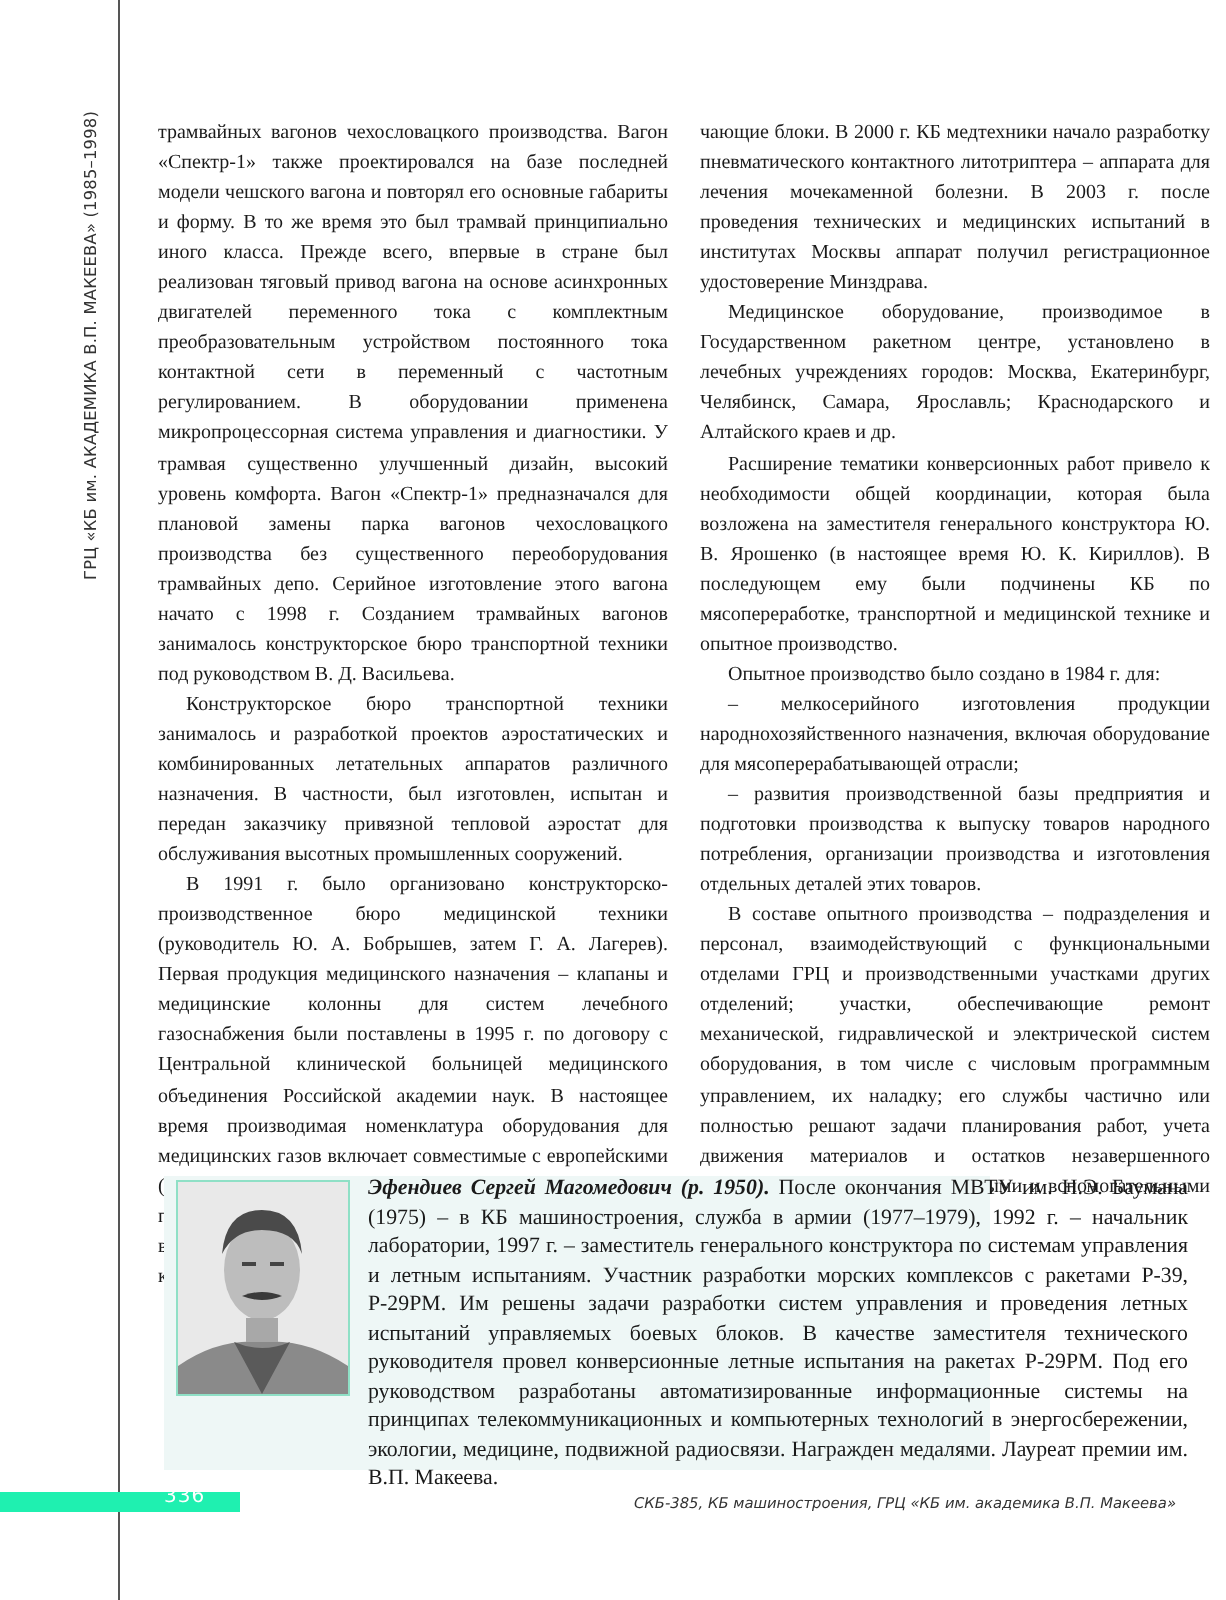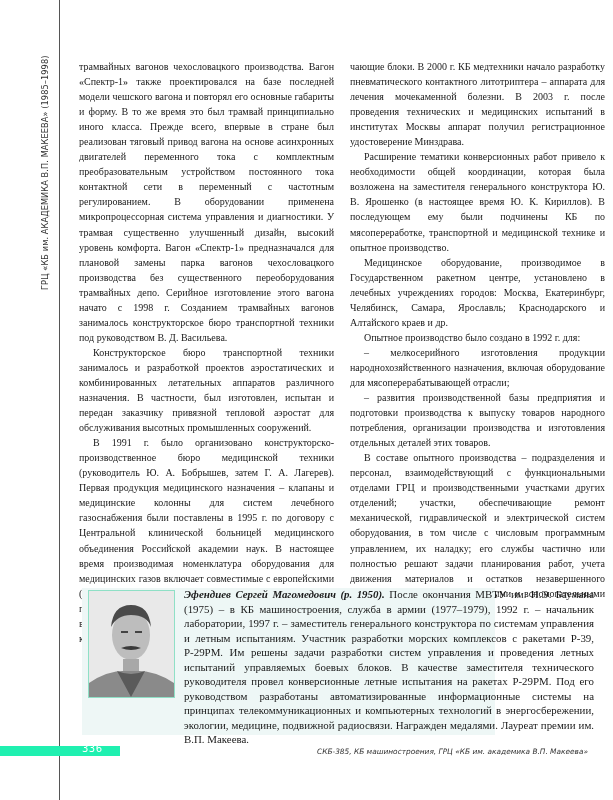--- a/index.html
+++ b/index.html
@@ -29,23 +29,23 @@
 </div>
 
 <div class="col col-left">
   <p class="noind">трамвайных вагонов чехословацкого производства. Вагон «Спектр-1» также проектировался на базе последней модели чешского вагона и повторял его основные габариты и форму. В то же время это был трамвай принципиально иного класса. Прежде всего, впервые в стране был реализован тяговый привод вагона на основе асинхронных двигателей переменного тока с комплектным преобразовательным устройством постоянного тока контактной сети в переменный с частотным регулированием. В оборудовании применена микропроцессорная система управления и диагностики. У трамвая существенно улучшенный дизайн, высокий уровень комфорта. Вагон «Спектр-1» предназначался для плановой замены парка вагонов чехословацкого производства без существенного переоборудования трамвайных депо. Серийное изготовление этого вагона начато с 1998 г. Созданием трамвайных вагонов занималось конструкторское бюро транспортной техники под руководством В. Д. Васильева.</p>
   <p>Конструкторское бюро транспортной техники занималось и разработкой проектов аэростатических и комбинированных летательных аппаратов различного назначения. В частности, был изготовлен, испытан и передан заказчику привязной тепловой аэростат для обслуживания высотных промышленных сооружений.</p>
   <p>В 1991 г. было организовано конструкторско-производственное бюро медицинской техники (руководитель Ю. А. Бобрышев, затем Г. А. Лагерев). Первая продукция медицинского назначения – клапаны и медицинские колонны для систем лечебного газоснабжения были поставлены в 1995 г. по договору с Центральной клинической больницей медицинского объединения Российской академии наук. В настоящее время производимая номенклатура оборудования для медицинских газов включает совместимые с европейскими (фирмы Draeger, Medap) газовые клапаны, колонны подвесные, консоли настенные, регуляторы вакуума, вакуумные ловушки, регуляторы расхода кислорода, контрольно-отклю-</p>
 </div>
 
 <div class="col col-right">
   <p class="noind">чающие блоки. В 2000 г. КБ медтехники начало разработку пневматического контактного литотриптера – аппарата для лечения мочекаменной болезни. В 2003 г. после проведения технических и медицинских испытаний в институтах Москвы аппарат получил регистрационное удостоверение Минздрава.</p>
+  <p>Медицинское оборудование, производимое в Государственном ракетном центре, установлено в лечебных учреждениях городов: Москва, Екатеринбург, Челябинск, Самара, Ярославль; Краснодарского и Алтайского краев и др.</p>
   <p>Расширение тематики конверсионных работ привело к необходимости общей координации, которая была возложена на заместителя генерального конструктора Ю. В. Ярошенко (в настоящее время Ю. К. Кириллов). В последующем ему были подчинены КБ по мясопереработке, транспортной и медицинской технике и опытное производство.</p>
-  <p>Медицинское оборудование, производимое в Государственном ракетном центре, установлено в лечебных учреждениях городов: Москва, Екатеринбург, Челябинск, Самара, Ярославль; Краснодарского и Алтайского краев и др.</p>
-  <p>Опытное производство было создано в 1992 г. для:</p>
+  <p>Опытное производство было создано в 1984 г. для:</p>
   <p>– мелкосерийного изготовления продукции народнохозяйственного назначения, включая оборудование для мясоперерабатывающей отрасли;</p>
   <p>– развития производственной базы предприятия и подготовки производства к выпуску товаров народного потребления, организации производства и изготовления отдельных деталей этих товаров.</p>
   <p>В составе опытного производства – подразделения и персонал, взаимодействующий с функциональными отделами ГРЦ и производственными участками других отделений; участки, обеспечивающие ремонт механической, гидравлической и электрической систем оборудования, в том числе с числовым программным управлением, их наладку; его службы частично или полностью решают задачи планирования работ, учета движения материалов и остатков незавершенного производства, снабжения основными и вспомогательными материалами и инструментом.</p>
 </div>
 
 <div class="bio"></div>
 <div class="photo">
   <svg width="85" height="106" viewBox="0 0 85 106">
     <rect x="0" y="0" width="85" height="106" fill="#e9e9e9"></rect>
     <path d="M0 106 L0 92 Q20 78 42 80 Q64 78 85 92 L85 106 Z" fill="#8a8a8a"></path>

